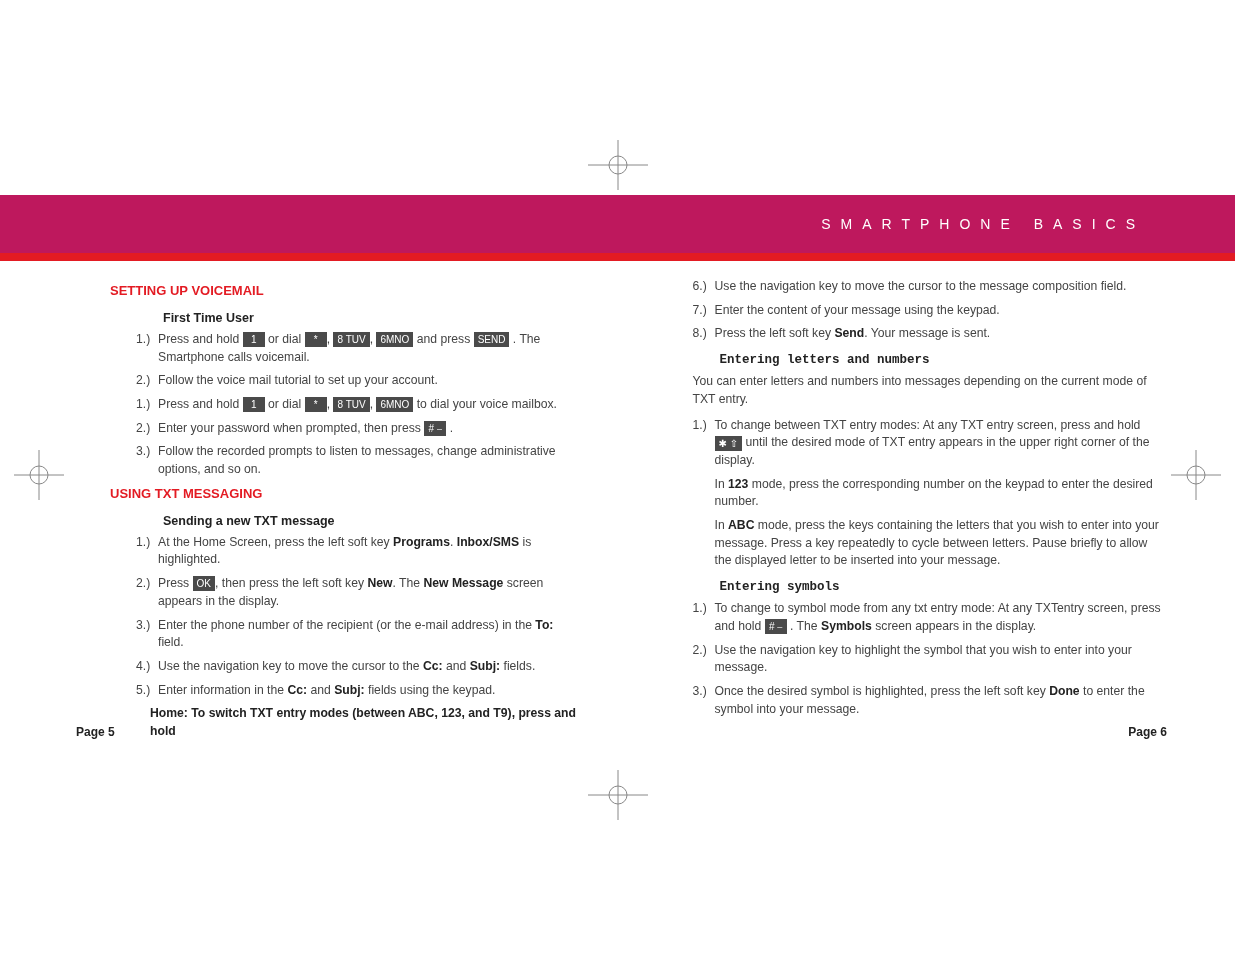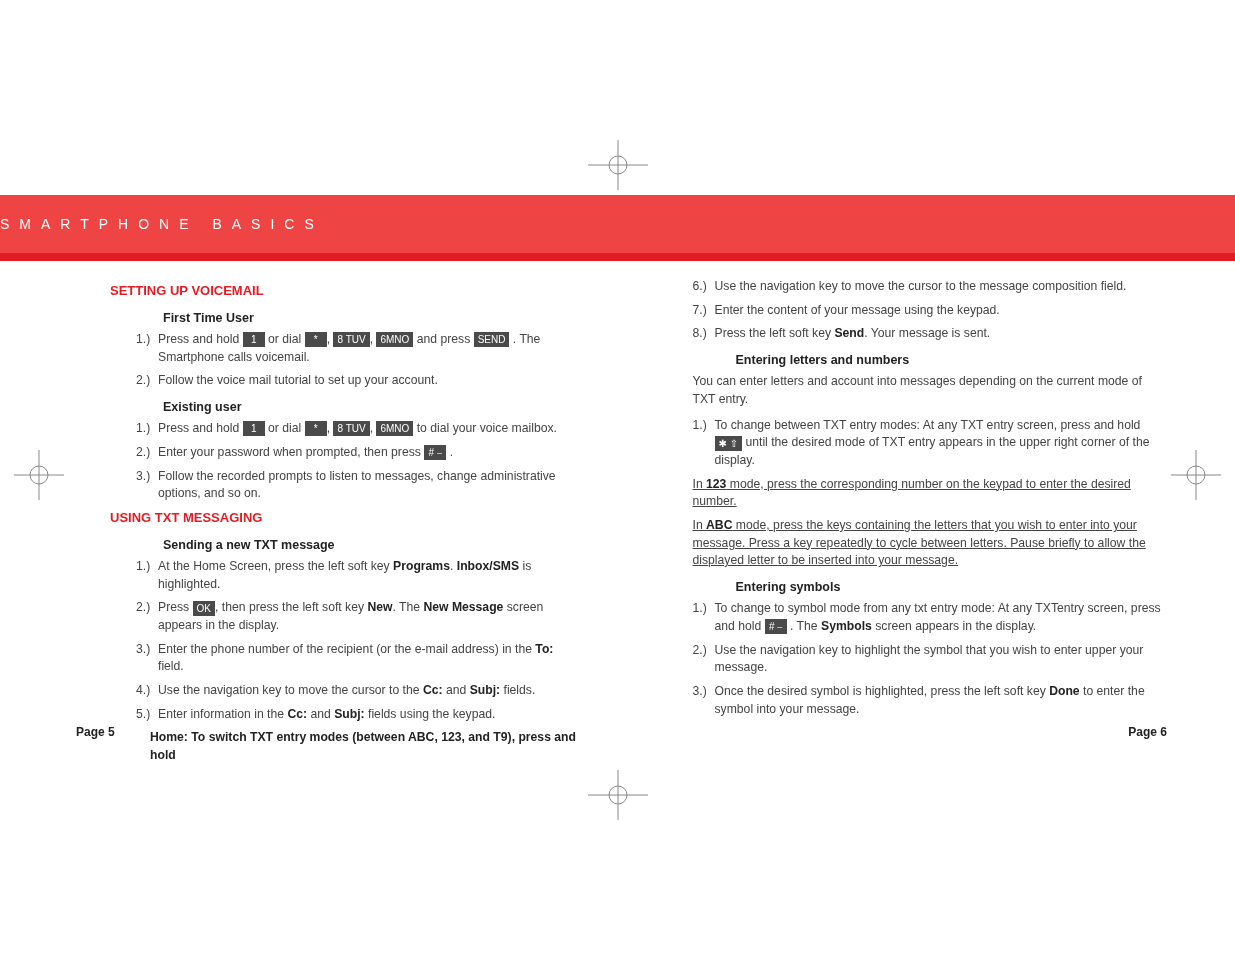--- a/index.html
+++ b/index.html
@@ -10,24 +10,24 @@
     width: 1235px;
     height: 954px;
     position: relative;
     background: #fff;
   }
   .header-band {
     position: absolute;
     left: 0; right: 0;
     top: 195px;
     height: 58px;
-    background: #ef4444;
+    background: #be185d;
     display: flex;
     align-items: center;
-    justify-content: flex-start;
+    justify-content: flex-end;
     padding-right: 90px;
   }
   .header-title {
     color: #fff;
     font-size: 14px;
     letter-spacing: 10px;
     font-weight: 400;
   }
   .red-rule {
     position: absolute;
@@ -59,30 +59,30 @@
     margin-top: 4px;
     font-family: Arial, sans-serif;
   }
   .sub-title {
     font-weight: bold;
     color: #222;
     margin: 8px 0 4px 26px;
     font-size: 12.5px;
     padding-left: 27px;
   }
-  .sub-title.flush { margin-left: 16px; }
+  .sub-title.flush { margin-left: 0; font-family: Liberation Mono, monospace; }
   .step {
     margin-left: 26px;
     margin-bottom: 6px;
     display: flex;
   }
   .step.flush { margin-left: 0; }
   .num { flex: 0 0 22px; }
   .step-body { flex: 1; }
-  .indent-body { margin-bottom: 6px; text-decoration: underline; }
+  .indent-body { margin-left: 22px; margin-bottom: 6px; }
   .para { margin-bottom: 8px; }
   .para.flush { margin-left: 0; }
   .keycap {
     display: inline-block;
     background: #4a4a4a;
     color: #fff;
     font-size: 10px;
     padding: 1px 4px;
     line-height: 1.3;
     vertical-align: middle;
@@ -175,21 +175,20 @@
         <span> and press </span>
         <span class="keycap">SEND</span>
         <span>. The Smartphone calls voicemail.</span>
       </span>
     </div>
     <div class="step">
       <span class="num">2.)</span>
       <span class="step-body">Follow the voice mail tutorial to set up your account.</span>
     </div>
 
-    <div class="sub-title">Existing user</div>
     <div class="step">
       <span class="num">1.)</span>
       <span class="step-body">
         <span>Press and hold </span>
         <span class="keycap">1</span>
         <span> or dial </span>
         <span class="keycap">*</span><span>, </span>
         <span class="keycap">8 TUV</span><span>, </span>
         <span class="keycap">6MNO</span>
         <span> to dial your voice mailbox.</span>
@@ -256,21 +255,21 @@
       <span class="step-body">Enter the content of your message using the keypad.</span>
     </div>
     <div class="step flush">
       <span class="num">8.)</span>
       <span class="step-body">
         <span>Press the left soft key </span><b>Send</b><span>. Your message is sent.</span>
       </span>
     </div>
 
     <div class="sub-title flush">Entering letters and numbers</div>
-    <div class="para flush">You can enter letters and account into messages depending on the current mode of TXT entry.</div>
+    <div class="para flush">You can enter letters and numbers into messages depending on the current mode of TXT entry.</div>
     <div class="step flush">
       <span class="num">1.)</span>
       <span class="step-body">
         <span>To change between TXT entry modes:  At any TXT entry screen, press and hold </span>
         <span class="keycap">✱ ⇧</span>
         <span> until the desired mode of TXT entry appears in the upper right corner of the display.</span>
       </span>
     </div>
     <div class="indent-body">
       <span>In </span><b>123</b><span> mode, press the corresponding number on the keypad to enter the desired number.</span>
@@ -283,21 +282,21 @@
     <div class="step flush">
       <span class="num">1.)</span>
       <span class="step-body">
         <span>To change to symbol mode from any txt entry mode: At any TXTentry screen, press and hold </span>
         <span class="keycap"># ⎯</span>
         <span>. The </span><b>Symbols</b><span> screen appears in the display.</span>
       </span>
     </div>
     <div class="step flush">
       <span class="num">2.)</span>
-      <span class="step-body">Use the navigation key to highlight the symbol that you wish to enter upper your message.</span>
+      <span class="step-body">Use the navigation key to highlight the symbol that you wish to enter into your message.</span>
     </div>
     <div class="step flush">
       <span class="num">3.)</span>
       <span class="step-body">
         <span>Once the desired symbol is highlighted, press the left soft key </span><b>Done</b><span> to enter the symbol into your message.</span>
       </span>
     </div>
   </div>
 </div>
 

